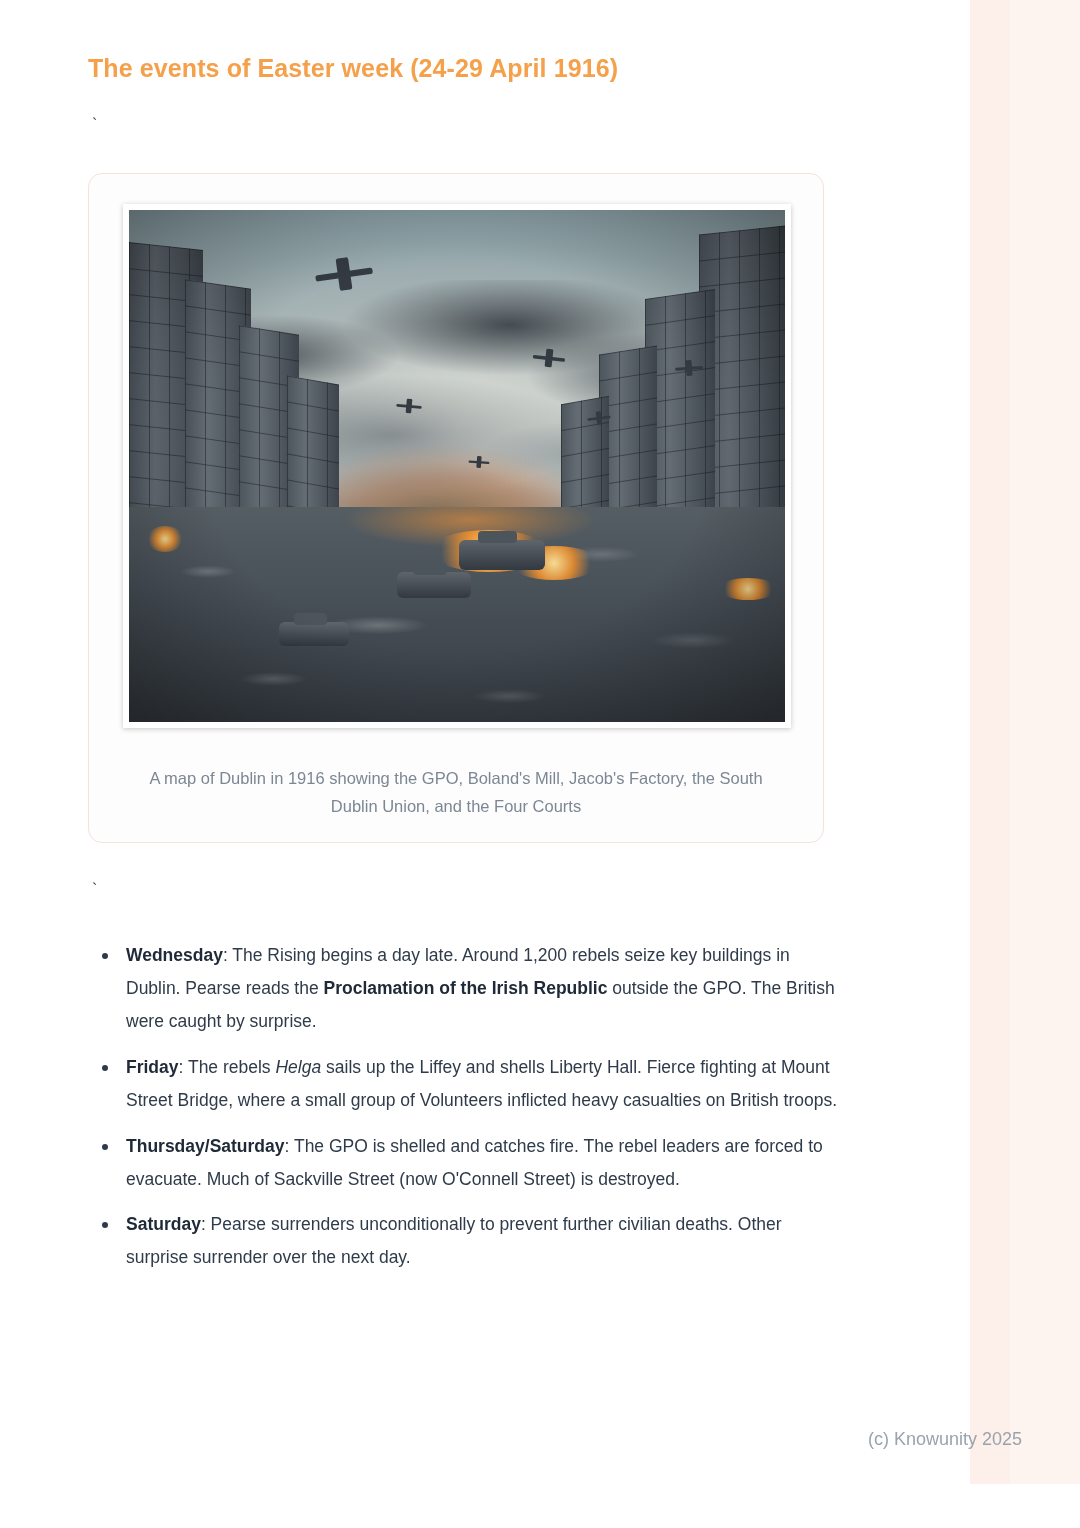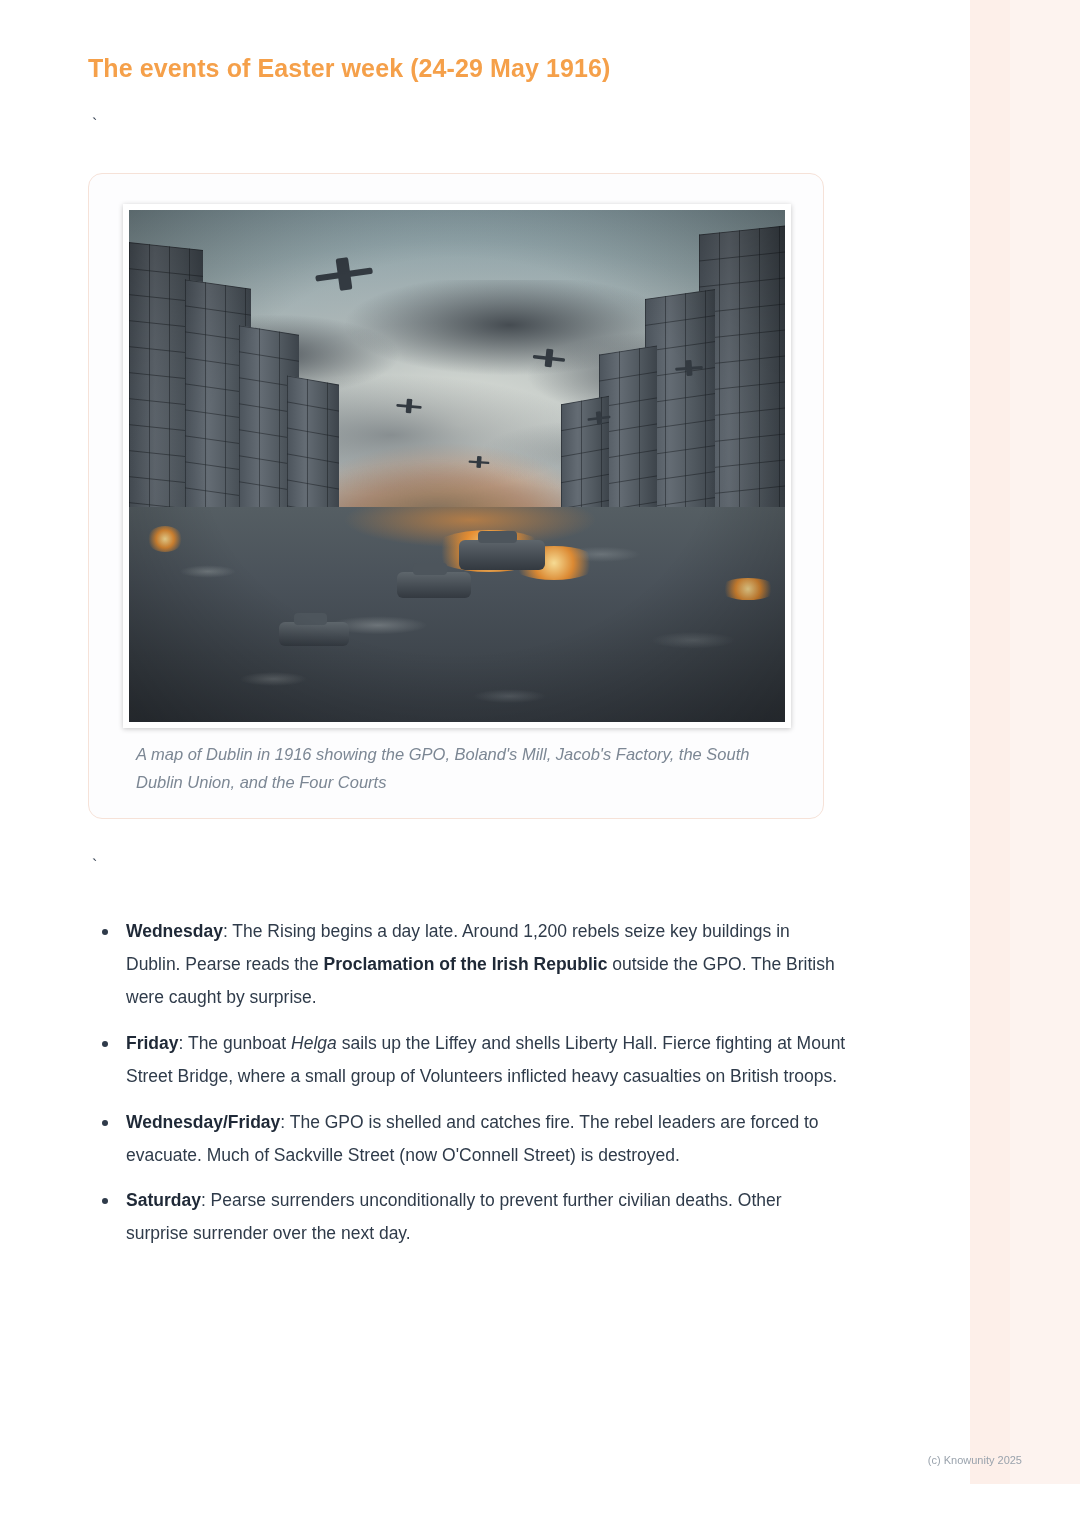--- a/index.html
+++ b/index.html
@@ -176,24 +176,23 @@
   .fi-1 { left: 300px; top: 320px; width: 120px; height: 42px; }
   .fi-2 { left: 380px; top: 336px; width: 90px; height: 34px; }
   .fi-3 { left: 590px; top: 368px; width: 58px; height: 22px; }
   .fi-4 { left: 18px;  top: 316px; width: 36px; height: 26px; }
   .vig {
     position: absolute; inset: 0;
     background: radial-gradient(ellipse 70% 70% at 50% 48%, rgba(0,0,0,0) 55%, rgba(0,0,0,0.35) 100%);
   }
   
   .caption {
-    margin: 12px auto 0 auto;
+    margin: 36px auto 0 auto;
     width: 640px;
-    text-align: left;
-    font-style: italic;
+    text-align: center;
     font-size: 16.5px;
     line-height: 1.72;
     color: #7c8794;
   }
   .tick2 {
     color: #3c4858;
     font-size: 16px;
     margin: 38px 0 0 4px;
     height: 14px;
   }
@@ -219,37 +218,37 @@
     width: 6px;
     height: 6px;
     border-radius: 50%;
     background: #2f3b4a;
   }
   ul.events b { font-weight: bold; color: #1f2937; }
   ul.events i { font-style: italic; margin-top: 10px; }
   .footer-credit {
     position: absolute;
     right: 58px;
-    bottom: 62px;
-    font-size: 11px;
+    bottom: 78px;
+    font-size: 18px;
     color: #9aa3ad;
   }
 </style>
 </head>
 <body>
 
 <div id="page">
 
   <div class="right-band">
     <div class="right-band-inner"></div>
   </div>
 
   <div class="content">
 
-    <h1 class="title">The events of Easter week (24-29 May 1916)</h1>
+    <h1 class="title">The events of Easter week (24-29 April 1916)</h1>
 
     <div class="tick">`</div>
 
     <div class="figure-card">
       <div class="photo-frame">
         <div class="photo">
           <div class="sky"></div>
           <div class="clouds"></div>
           <div class="smoke"></div>
 
@@ -302,22 +301,22 @@
           <div class="vig"></div>
         </div>
       </div>
       <div class="caption">A map of Dublin in 1916 showing the GPO, Boland's Mill, Jacob's Factory, the South Dublin Union, and the Four Courts</div>
     </div>
 
     <div class="tick2">`</div>
 
     <ul class="events" id="events-list">
         <li><b>Wednesday</b><span>: The Rising begins a day late. Around 1,200 rebels seize key buildings in Dublin. Pearse reads the </span><b>Proclamation of the Irish Republic</b><span> outside the GPO. The British were caught by surprise.</span></li>
-        <li><b>Friday</b><span>: The gunboat </span><i>Helga</i><span> sails up the Liffey and shells Liberty Hall. Fierce fighting at Mount Street Bridge, where a small group of Volunteers inflicted heavy casualties on British troops.</span></li>
-        <li><b>Wednesday/Friday</b><span>: The GPO is shelled and catches fire. The rebel leaders are forced to evacuate. Much of Sackville Street (now O'Connell Street) is destroyed.</span></li>
+        <li><b>Friday</b><span>: The rebels </span><i>Helga</i><span> sails up the Liffey and shells Liberty Hall. Fierce fighting at Mount Street Bridge, where a small group of Volunteers inflicted heavy casualties on British troops.</span></li>
+        <li><b>Thursday/Saturday</b><span>: The GPO is shelled and catches fire. The rebel leaders are forced to evacuate. Much of Sackville Street (now O'Connell Street) is destroyed.</span></li>
         <li><b>Saturday</b><span>: Pearse surrenders unconditionally to prevent further civilian deaths. Other surprise surrender over the next day.</span></li>
       </ul>
 
   </div>
 
   <div class="footer-credit">(c) Knowunity 2025</div>
 
 </div>
 
 </body></html>

